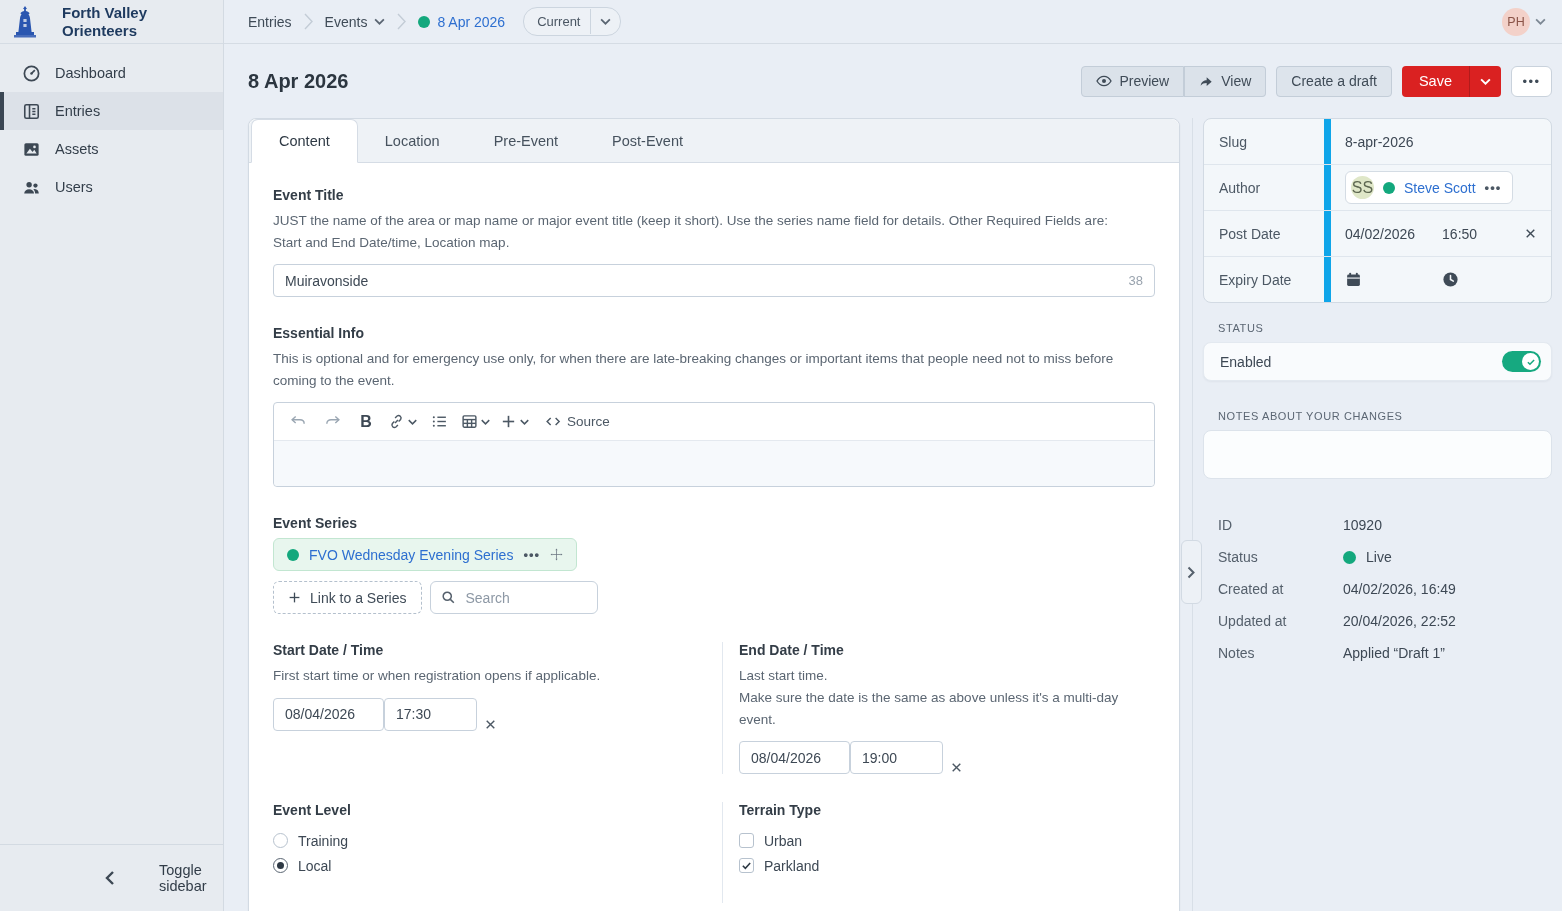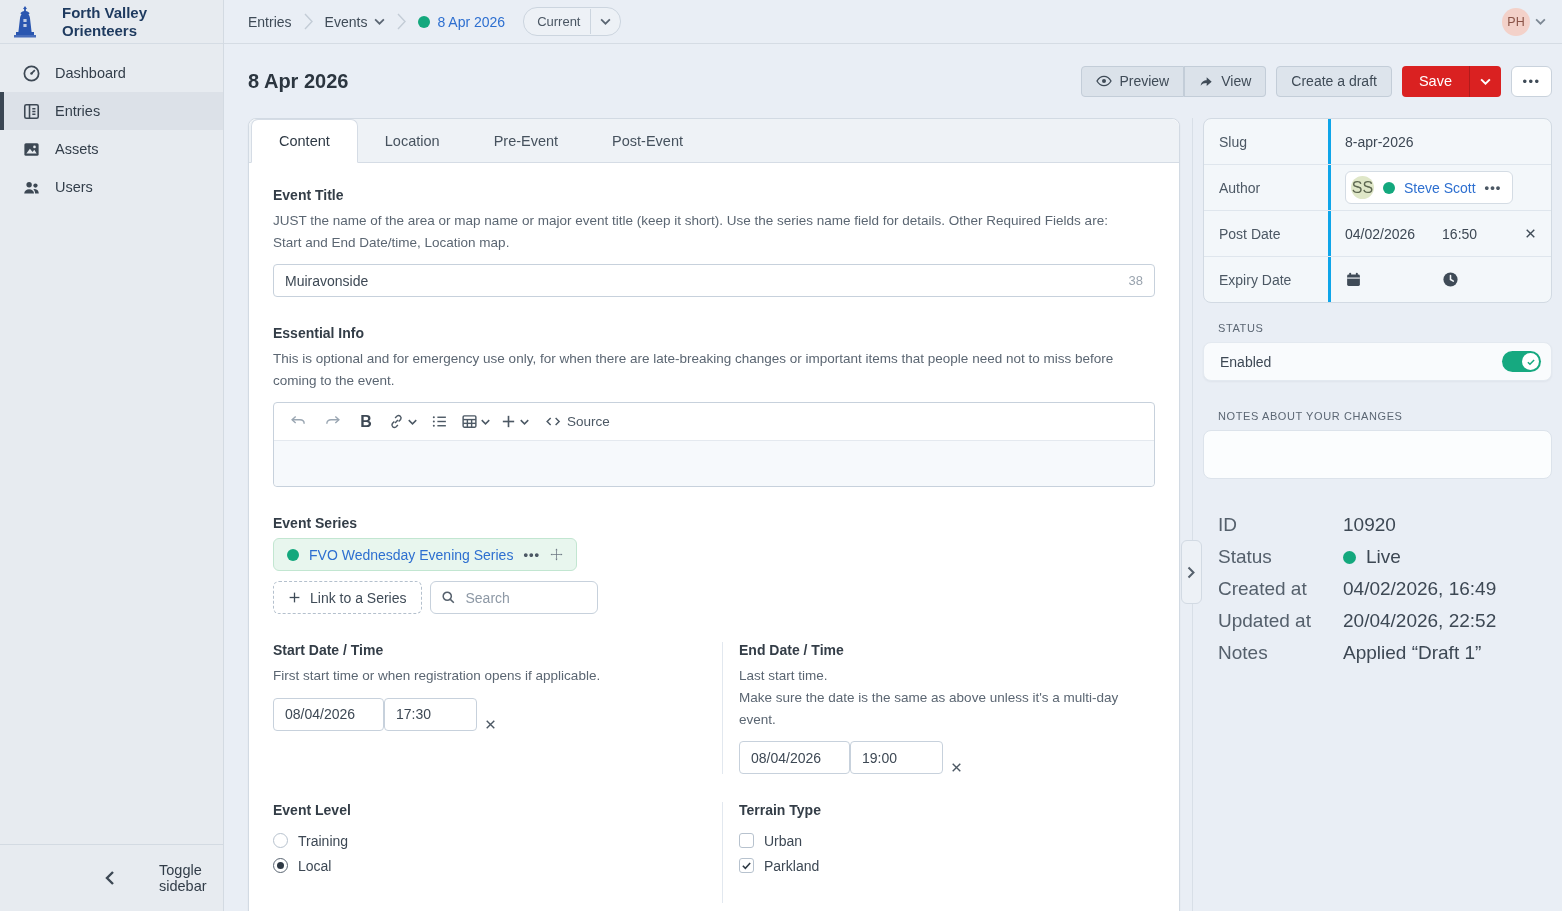--- a/index.html
+++ b/index.html
@@ -92,35 +92,35 @@
   .radio.checked{border-color:#5b6673;}
   .radio.checked i{width:7px;height:7px;border-radius:50%;background:#2e3944;display:block;}
   .checkbox{width:15px;height:15px;border-radius:3px;border:1px solid #b7c2ce;background:#fff;display:flex;align-items:center;justify-content:center;box-sizing:border-box;color:#2e3944;flex:0 0 15px;}
   
   .panel-divider{position:absolute;left:968px;top:0;bottom:0;width:1px;background:#d8dfe7;}
   .collapser{position:absolute;left:957px;top:422px;width:21px;height:64px;background:#edf1f6;border:1px solid #d2dae3;border-radius:6px;display:flex;align-items:center;justify-content:center;color:#55606c;cursor:pointer;box-sizing:border-box;z-index:2;}
   .right-panel{width:349px;flex:0 0 349px;margin-left:23px;}
   .meta-table{border:1px solid #d2dae3;border-radius:8px;background:#f3f7fa;overflow:hidden;margin-bottom:19px;}
   .meta-row{display:flex;min-height:45px;border-bottom:1px solid #dfe6ed;}
   .meta-row:last-child{border-bottom:none;}
-  .m-label{width:127px;flex:0 0 127px;display:flex;align-items:center;padding-left:15px;border-right:3px solid #0ea5e9;color:#4c5864;box-sizing:border-box;}
+  .m-label{width:127px;flex:0 0 127px;display:flex;align-items:center;padding-left:15px;border-right:7px solid #0ea5e9;color:#4c5864;box-sizing:border-box;}
   .m-value{flex:1;display:flex;align-items:center;padding:6px 14px;color:#3d4854;}
   .author-pill{display:flex;align-items:center;gap:9px;height:33px;padding:0 11px 0 5px;background:#fff;border:1px solid #d4dce4;border-radius:6px;box-sizing:border-box;}
   .ss-avatar{width:23px;height:23px;border-radius:50%;background:#dfe7c8;color:#5c6650;font-size:16px;display:flex;align-items:center;justify-content:center;}
   .pd-time{margin-left:27px;}
   .pd-x{margin-left:auto;display:flex;color:#3f4b57;cursor:pointer;}
   .exp-icon{color:#3f4b57;display:flex;cursor:pointer;}
   .exp-clock{margin-left:80px;}
   .side-label{font-size:11px;letter-spacing:.6px;color:#5b6673;margin:0 0 8px 15px;}
   .status-card{background:#f9fbfd;border:1px solid #e3e9f0;border-radius:8px;height:39px;display:flex;align-items:center;padding:0 10px 0 16px;box-shadow:0 1px 2px rgba(30,40,50,.05);margin-bottom:29px;box-sizing:border-box;}
   .toggle{margin-left:auto;width:39px;height:21px;border-radius:11px;background:#16a980;position:relative;cursor:pointer;flex:0 0 39px;}
   .toggle .knob{position:absolute;right:2px;top:2px;width:17px;height:17px;background:#fff;border-radius:50%;display:flex;align-items:center;justify-content:center;color:#16a980;}
   .notes-area{width:100%;background:#fbfdfe;border:1px solid #dce3eb;border-radius:8px;height:49px;margin-bottom:27px;box-sizing:border-box;resize:none;outline:none;font:inherit;padding:8px 10px;color:#3d4854;}
   .details{padding-left:15px;}
-  .detail-row{display:flex;height:32px;align-items:center;font-size:19px;}
+  .detail-row{display:flex;height:32px;align-items:center;font-size:14px;}
   .d-label{width:125px;flex:0 0 125px;color:#55606c;}
   .d-value{color:#3d4854;display:flex;align-items:center;gap:10px;}
 </style>
 </head>
 <body>
 
 <div class="app">
 
   <aside class="sidebar">
     <div class="sidebar-header">

